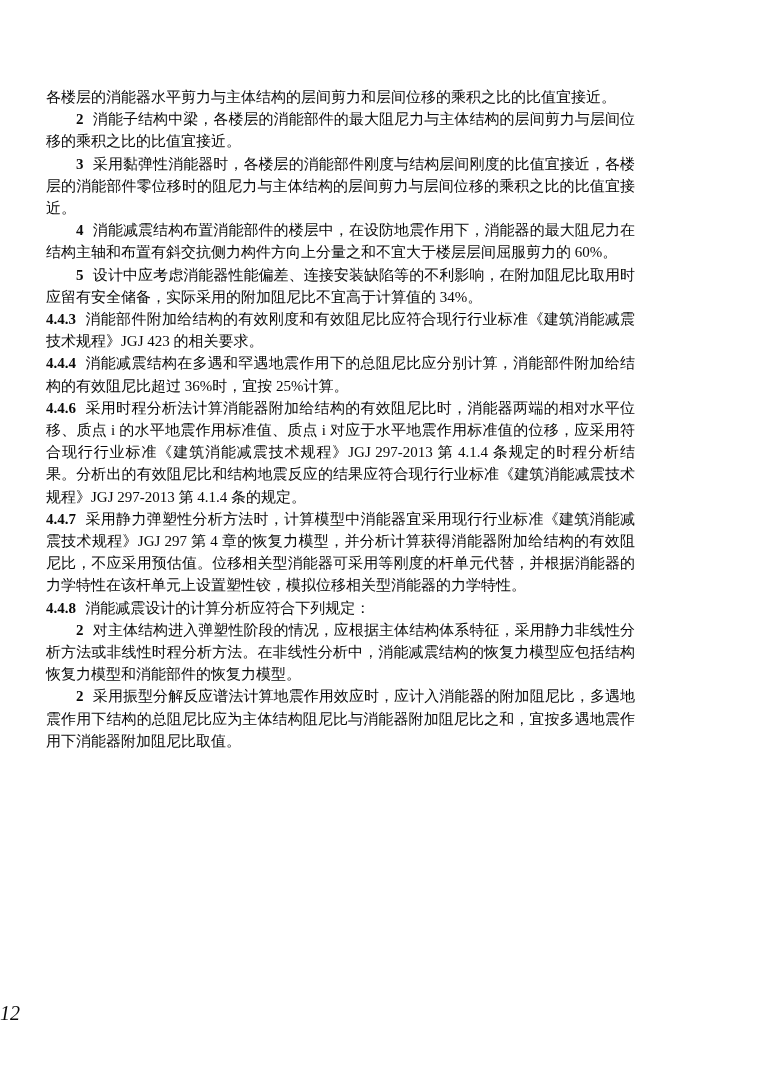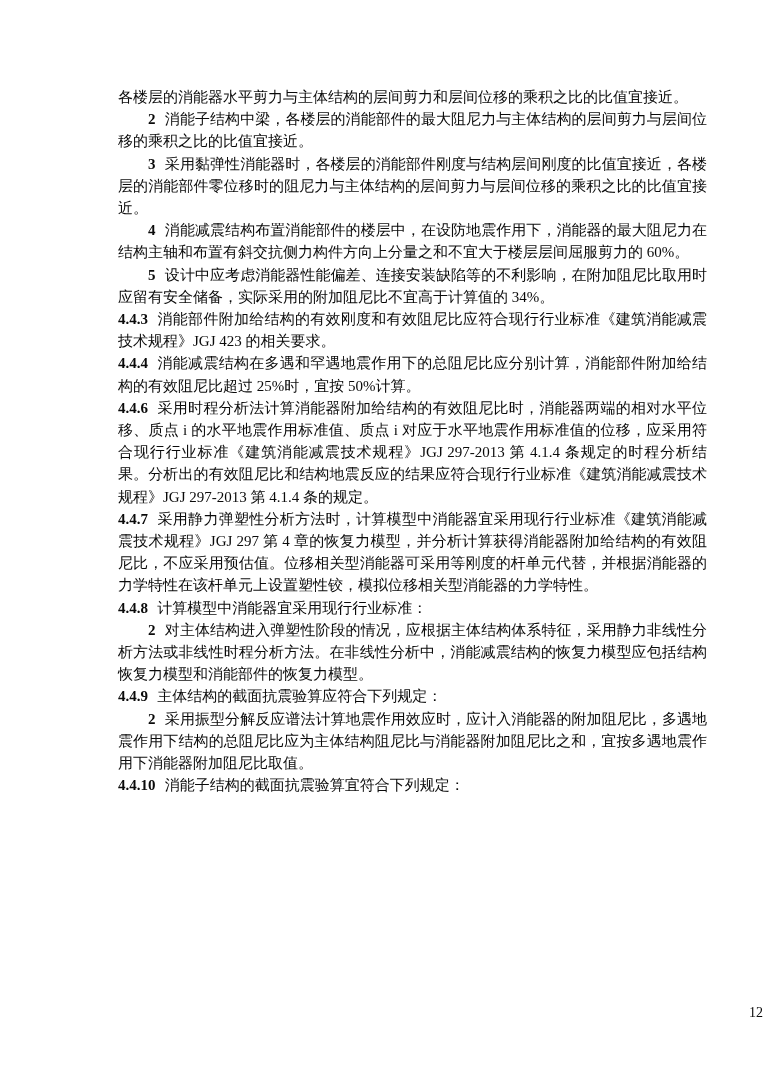--- a/index.html
+++ b/index.html
@@ -2,21 +2,21 @@
 <html><head>
 <meta charset="utf-8">
 <style>
   html, body { margin: 0; padding: 0; background: #ffffff; }
   .page {
     width: 763px;
     height: 1080px;
     margin: 0 auto;
     background: #ffffff;
     box-sizing: border-box;
-    padding: 86px 87px 0 118px;
+    padding: 86px 87px 0 46px;
     position: relative;
     font-family: "Liberation Serif", "DejaVu Serif", serif;
     font-size: 15px;
     line-height: 22.2px;
     color: #0a0a0a;
   }
   .body-text { width: 589px; }
   p.para {
     margin: 0;
     padding: 0;
@@ -24,60 +24,59 @@
     word-break: break-all;
   }
   p.para.indent { text-indent: 2em; }
   .num { font-weight: bold; margin-right: 0.62em; }
   .num:empty { margin-right: 0; display: none; }
   .page-footer {
     position: absolute;
     left: 0;
     bottom: 56px;
     width: 100%;
-    text-align: right;
-    font-size: 14px;
+    text-align: left;
+    font-size: 20px;
     color: #0a0a0a;
+    font-style: italic;
   }
 </style>
 </head>
 <body>
 
 <div class="page">
   <div class="body-text">
 
     <p class="para"><span>各楼层的消能器水平剪力与主体结构的层间剪力和层间位移的乘积之比的比值宜接近。</span></p>
 
     <p class="para indent"><b class="num">2</b><span>消能子结构中梁，各楼层的消能部件的最大阻尼力与主体结构的层间剪力与层间位移的乘积之比的比值宜接近。</span></p>
 
     <p class="para indent"><b class="num">3</b><span>采用黏弹性消能器时，各楼层的消能部件刚度与结构层间刚度的比值宜接近，各楼层的消能部件零位移时的阻尼力与主体结构的层间剪力与层间位移的乘积之比的比值宜接近。</span></p>
 
     <p class="para indent"><b class="num">4</b><span>消能减震结构布置消能部件的楼层中，在设防地震作用下，消能器的最大阻尼力在结构主轴和布置有斜交抗侧力构件方向上分量之和不宜大于楼层层间屈服剪力的 60%。</span></p>
 
     <p class="para indent"><b class="num">5</b><span>设计中应考虑消能器性能偏差、连接安装缺陷等的不利影响，在附加阻尼比取用时应留有安全储备，实际采用的附加阻尼比不宜高于计算值的 34%。</span></p>
 
     <p class="para"><b class="num">4.4.3</b><span>消能部件附加给结构的有效刚度和有效阻尼比应符合现行行业标准《建筑消能减震技术规程》JGJ 423 的相关要求。</span></p>
 
-    <p class="para"><b class="num">4.4.4</b><span>消能减震结构在多遇和罕遇地震作用下的总阻尼比应分别计算，消能部件附加给结构的有效阻尼比超过 25%时，宜按 50%计算。</span></p>
+    <p class="para"><b class="num">4.4.4</b><span>消能减震结构在多遇和罕遇地震作用下的总阻尼比应分别计算，消能部件附加给结构的有效阻尼比超过 36%时，宜按 25%计算。</span></p>
 
 
     <p class="para"><b class="num">4.4.6</b><span>采用时程分析法计算消能器附加给结构的有效阻尼比时，消能器两端的相对水平位移、质点 i 的水平地震作用标准值、质点 i 对应于水平地震作用标准值的位移，应采用符合现行行业标准《建筑消能减震技术规程》JGJ 297-2013 第 4.1.4 条规定的时程分析结果。分析出的有效阻尼比和结构地震反应的结果应符合现行行业标准《建筑消能减震技术规程》JGJ 297-2013 第 4.1.4 条的规定。</span></p>
 
     <p class="para"><b class="num">4.4.7</b><span>采用静力弹塑性分析方法时，计算模型中消能器宜采用现行行业标准《建筑消能减震技术规程》JGJ 297 第 4 章的恢复力模型，并分析计算获得消能器附加给结构的有效阻尼比，不应采用预估值。位移相关型消能器可采用等刚度的杆单元代替，并根据消能器的力学特性在该杆单元上设置塑性铰，模拟位移相关型消能器的力学特性。</span></p>
 
-    <p class="para"><b class="num">4.4.8</b><span>计算模型中消能器宜采用现行行业标准：</span></p>
+    <p class="para"><b class="num">4.4.8</b><span>消能减震设计的计算分析应符合下列规定：</span></p>
 
 
     <p class="para indent"><b class="num">2</b><span>对主体结构进入弹塑性阶段的情况，应根据主体结构体系特征，采用静力非线性分析方法或非线性时程分析方法。在非线性分析中，消能减震结构的恢复力模型应包括结构恢复力模型和消能部件的恢复力模型。</span></p>
 
-    <p class="para"><b class="num">4.4.9</b><span>主体结构的截面抗震验算应符合下列规定：</span></p>
 
 
     <p class="para indent"><b class="num">2</b><span>采用振型分解反应谱法计算地震作用效应时，应计入消能器的附加阻尼比，多遇地震作用下结构的总阻尼比应为主体结构阻尼比与消能器附加阻尼比之和，宜按多遇地震作用下消能器附加阻尼比取值。</span></p>
 
-    <p class="para"><b class="num">4.4.10</b><span>消能子结构的截面抗震验算宜符合下列规定：</span></p>
 
 
 
   </div>
 
   <div class="page-footer">12</div>
 </div>
 
 </body></html>

